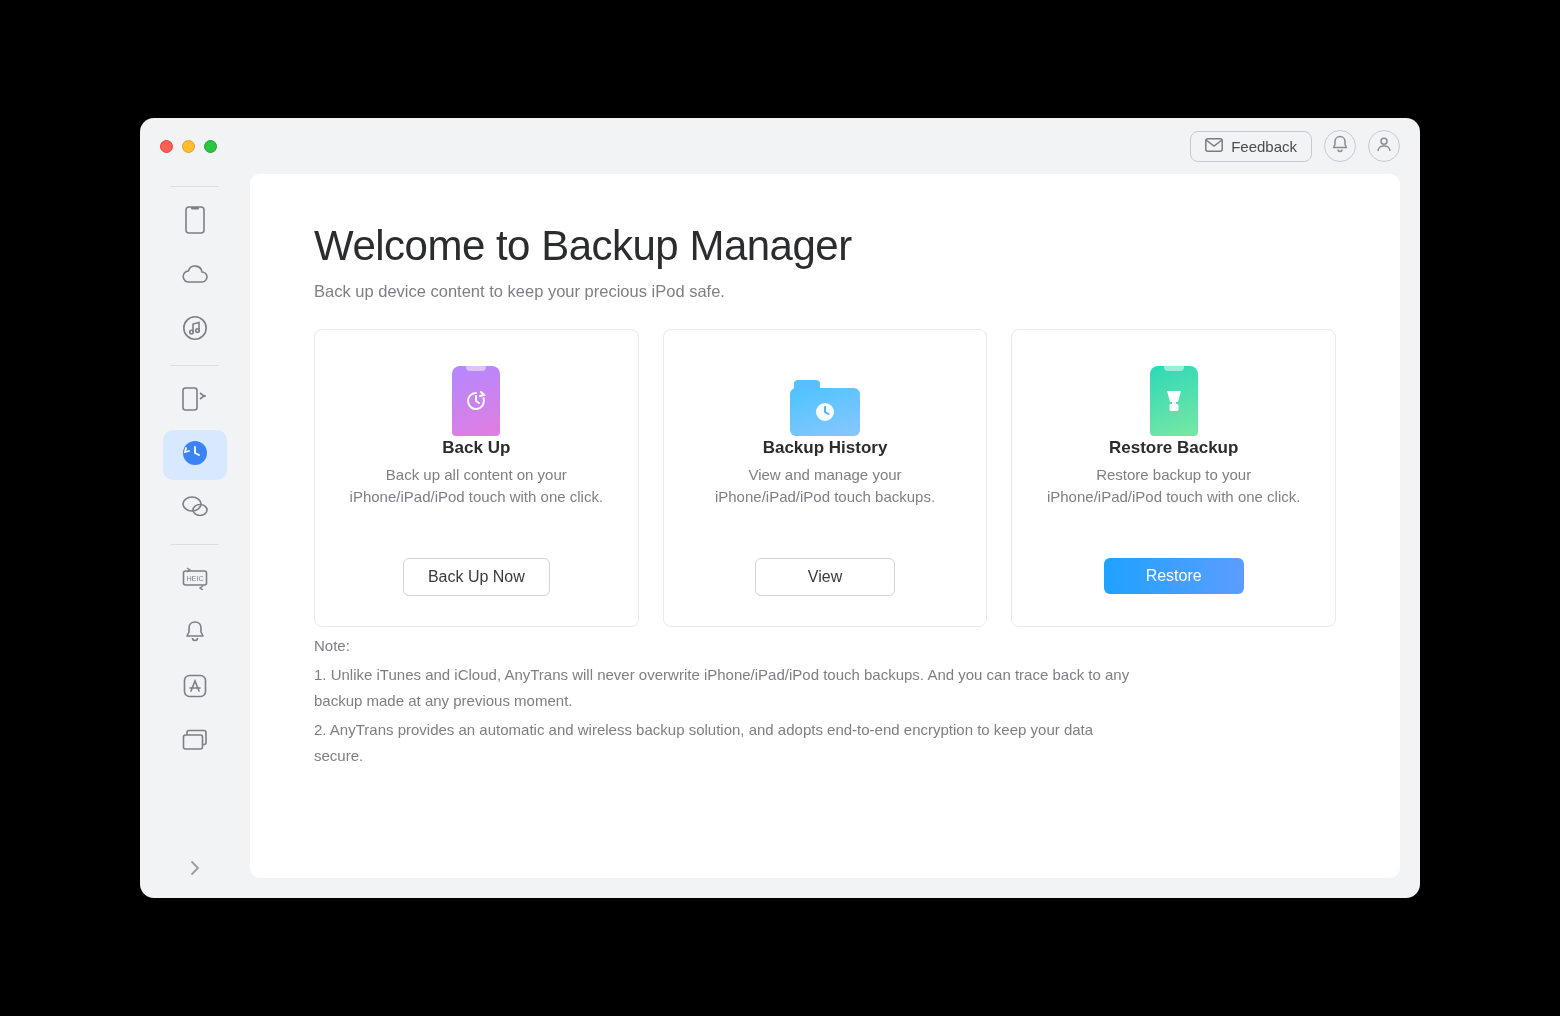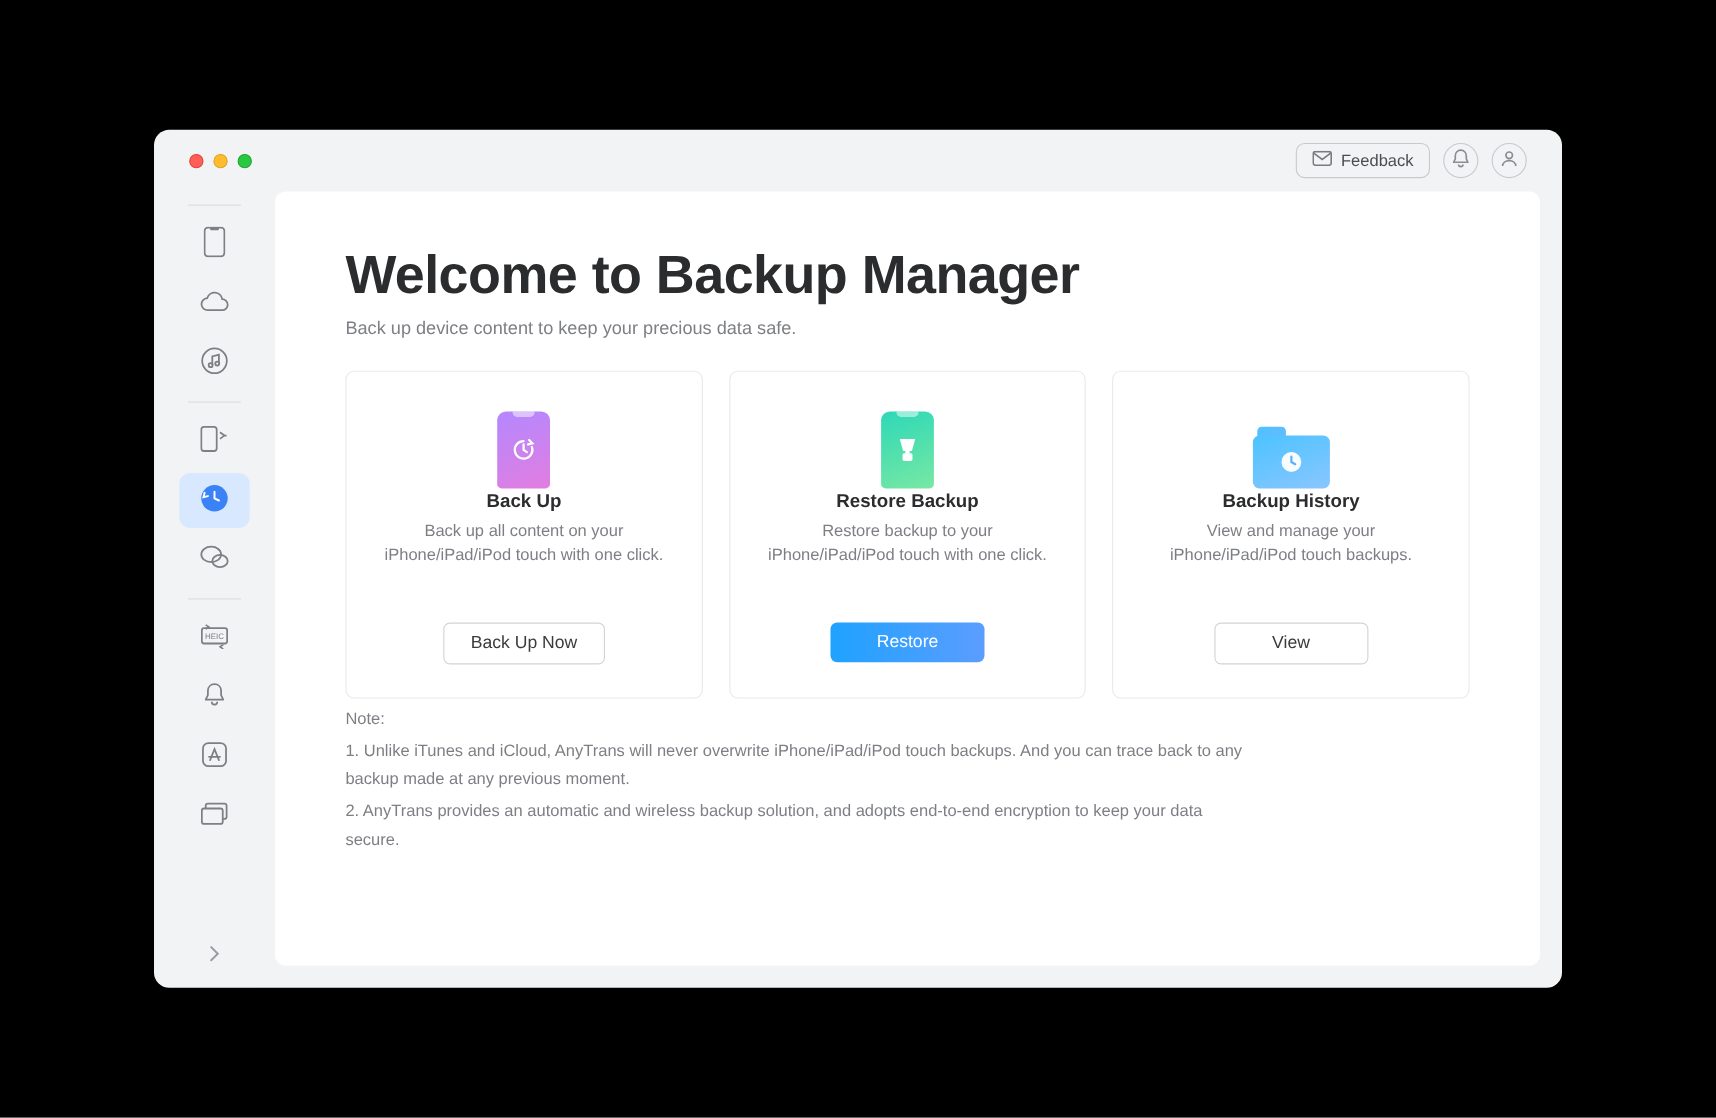--- a/index.html
+++ b/index.html
@@ -20,21 +20,21 @@
   position: relative;
   box-shadow: 0 20px 60px rgba(0,0,0,0.4);
   display: flex;
   flex-direction: column;
   overflow: hidden;
 }
 .titlebar {
   height: 56px;
   display: flex;
   align-items: center;
-  padding: 0 32px;
+  padding: 0 20px;
   justify-content: space-between;
 }
 .traffic-lights { display: flex; gap: 9px; align-items: center; }
 .tl { width: 13px; height: 13px; border-radius: 50%; }
 .tl.red { background: #ff5f57; border: 0.5px solid #e24238; }
 .tl.yellow { background: #febc2e; border: 0.5px solid #e1a321; }
 .tl.green { background: #28c840; border: 0.5px solid #20a532; }
 .header-right { display: flex; align-items: center; gap: 12px; }
 .feedback-btn {
   display: flex; align-items: center; gap: 8px;
@@ -74,21 +74,21 @@
 }
 .content-card {
   flex: 1;
   background: #ffffff;
   border-radius: 10px;
   margin: 0 20px 20px 0;
   padding: 48px 64px 36px 64px;
   overflow: auto;
 }
 .page-title {
-  font-size: 49px; font-weight: 700; color: #2b2c2e;
+  font-size: 42px; font-weight: 400; color: #2b2c2e;
   letter-spacing: -0.5px;
 }
 .page-subtitle {
   color: #7d7f84; font-size: 16.5px; margin-top: 12px;
 }
 .cards-row {
   display: flex; gap: 24px; margin-top: 28px;
 }
 .feature-card {
   flex: 1;
@@ -287,71 +287,71 @@
         <span>
           <svg width="10" height="16" viewBox="0 0 10 16" fill="none">
               <path d="M2 2l6 6-6 6" stroke="#9a9ca1" stroke-width="1.8" fill="none" stroke-linecap="round"></path>
             </svg>
         </span>
       </div>
     </div>
 
     <div class="content-card">
       <h1 class="page-title">Welcome to Backup Manager</h1>
-      <div class="page-subtitle">Back up device content to keep your precious data safe.</div>
+      <div class="page-subtitle">Back up device content to keep your precious iPod safe.</div>
 
       <div class="cards-row">
 
         <div class="feature-card">
           <div class="card-icon-wrap">
             <div class="device-frame grad-purple">
               <svg width="26" height="26" viewBox="0 0 26 26" fill="none">
                   <path d="M13 5a8 8 0 107.5 5.2" stroke="#fff" stroke-width="2" fill="none" stroke-linecap="round"></path>
                   <path d="M13 8v5l3 2" stroke="#fff" stroke-width="2" stroke-linecap="round" fill="none"></path>
                   <path d="M18 4l3 3-4 1" stroke="#fff" stroke-width="2" fill="none" stroke-linecap="round"></path>
                 </svg>
             </div>
           </div>
           <div class="card-title">Back Up</div>
           <div class="card-desc">Back up all content on your iPhone/iPad/iPod touch with one click.</div>
           <button class="card-btn">Back Up Now</button>
-        </div>
-
-        <div class="feature-card">
-          <div class="card-icon-wrap">
-            <div class="device-frame grad-green">
-              <svg width="22" height="26" viewBox="0 0 22 26" fill="none">
-                  <path d="M4 3h14l-3 11H7L4 3z" fill="#fff"></path>
-                  <rect x="6.5" y="16" width="9" height="7" rx="1.5" fill="#fff"></rect>
-                  <rect x="9" y="13.5" width="4" height="3" fill="#fff"></rect>
-                </svg>
-            </div>
-          </div>
-          <div class="card-title">Restore Backup</div>
-          <div class="card-desc">Restore backup to your iPhone/iPad/iPod touch with one click.</div>
-          <button class="card-btn primary">Restore</button>
         </div>
 
         <div class="feature-card">
           <div class="card-icon-wrap">
             <div class="folder-ic">
               <div class="tab"></div>
               <div class="body">
                 <svg width="26" height="26" viewBox="0 0 26 26" fill="none">
                     <circle cx="13" cy="13" r="9" fill="#fff" fill-opacity="0.95"></circle>
                     <path d="M13 8v5l3.5 2" stroke="#5bb1ff" stroke-width="2" stroke-linecap="round" fill="none"></path>
                   </svg>
               </div>
             </div>
           </div>
           <div class="card-title">Backup History</div>
           <div class="card-desc">View and manage your iPhone/iPad/iPod touch backups.</div>
           <button class="card-btn">View</button>
         </div>
 
+        <div class="feature-card">
+          <div class="card-icon-wrap">
+            <div class="device-frame grad-green">
+              <svg width="22" height="26" viewBox="0 0 22 26" fill="none">
+                  <path d="M4 3h14l-3 11H7L4 3z" fill="#fff"></path>
+                  <rect x="6.5" y="16" width="9" height="7" rx="1.5" fill="#fff"></rect>
+                  <rect x="9" y="13.5" width="4" height="3" fill="#fff"></rect>
+                </svg>
+            </div>
+          </div>
+          <div class="card-title">Restore Backup</div>
+          <div class="card-desc">Restore backup to your iPhone/iPad/iPod touch with one click.</div>
+          <button class="card-btn primary">Restore</button>
+        </div>
+
       </div>
 
       <div class="notes">
         <p>Note:</p>
         <p>1. Unlike iTunes and iCloud, AnyTrans will never overwrite iPhone/iPad/iPod touch backups. And you can trace back to any backup made at any previous moment.</p>
         <p>2. AnyTrans provides an automatic and wireless backup solution, and adopts end-to-end encryption to keep your data secure.</p>
       </div>
     </div>
   </div>
 

